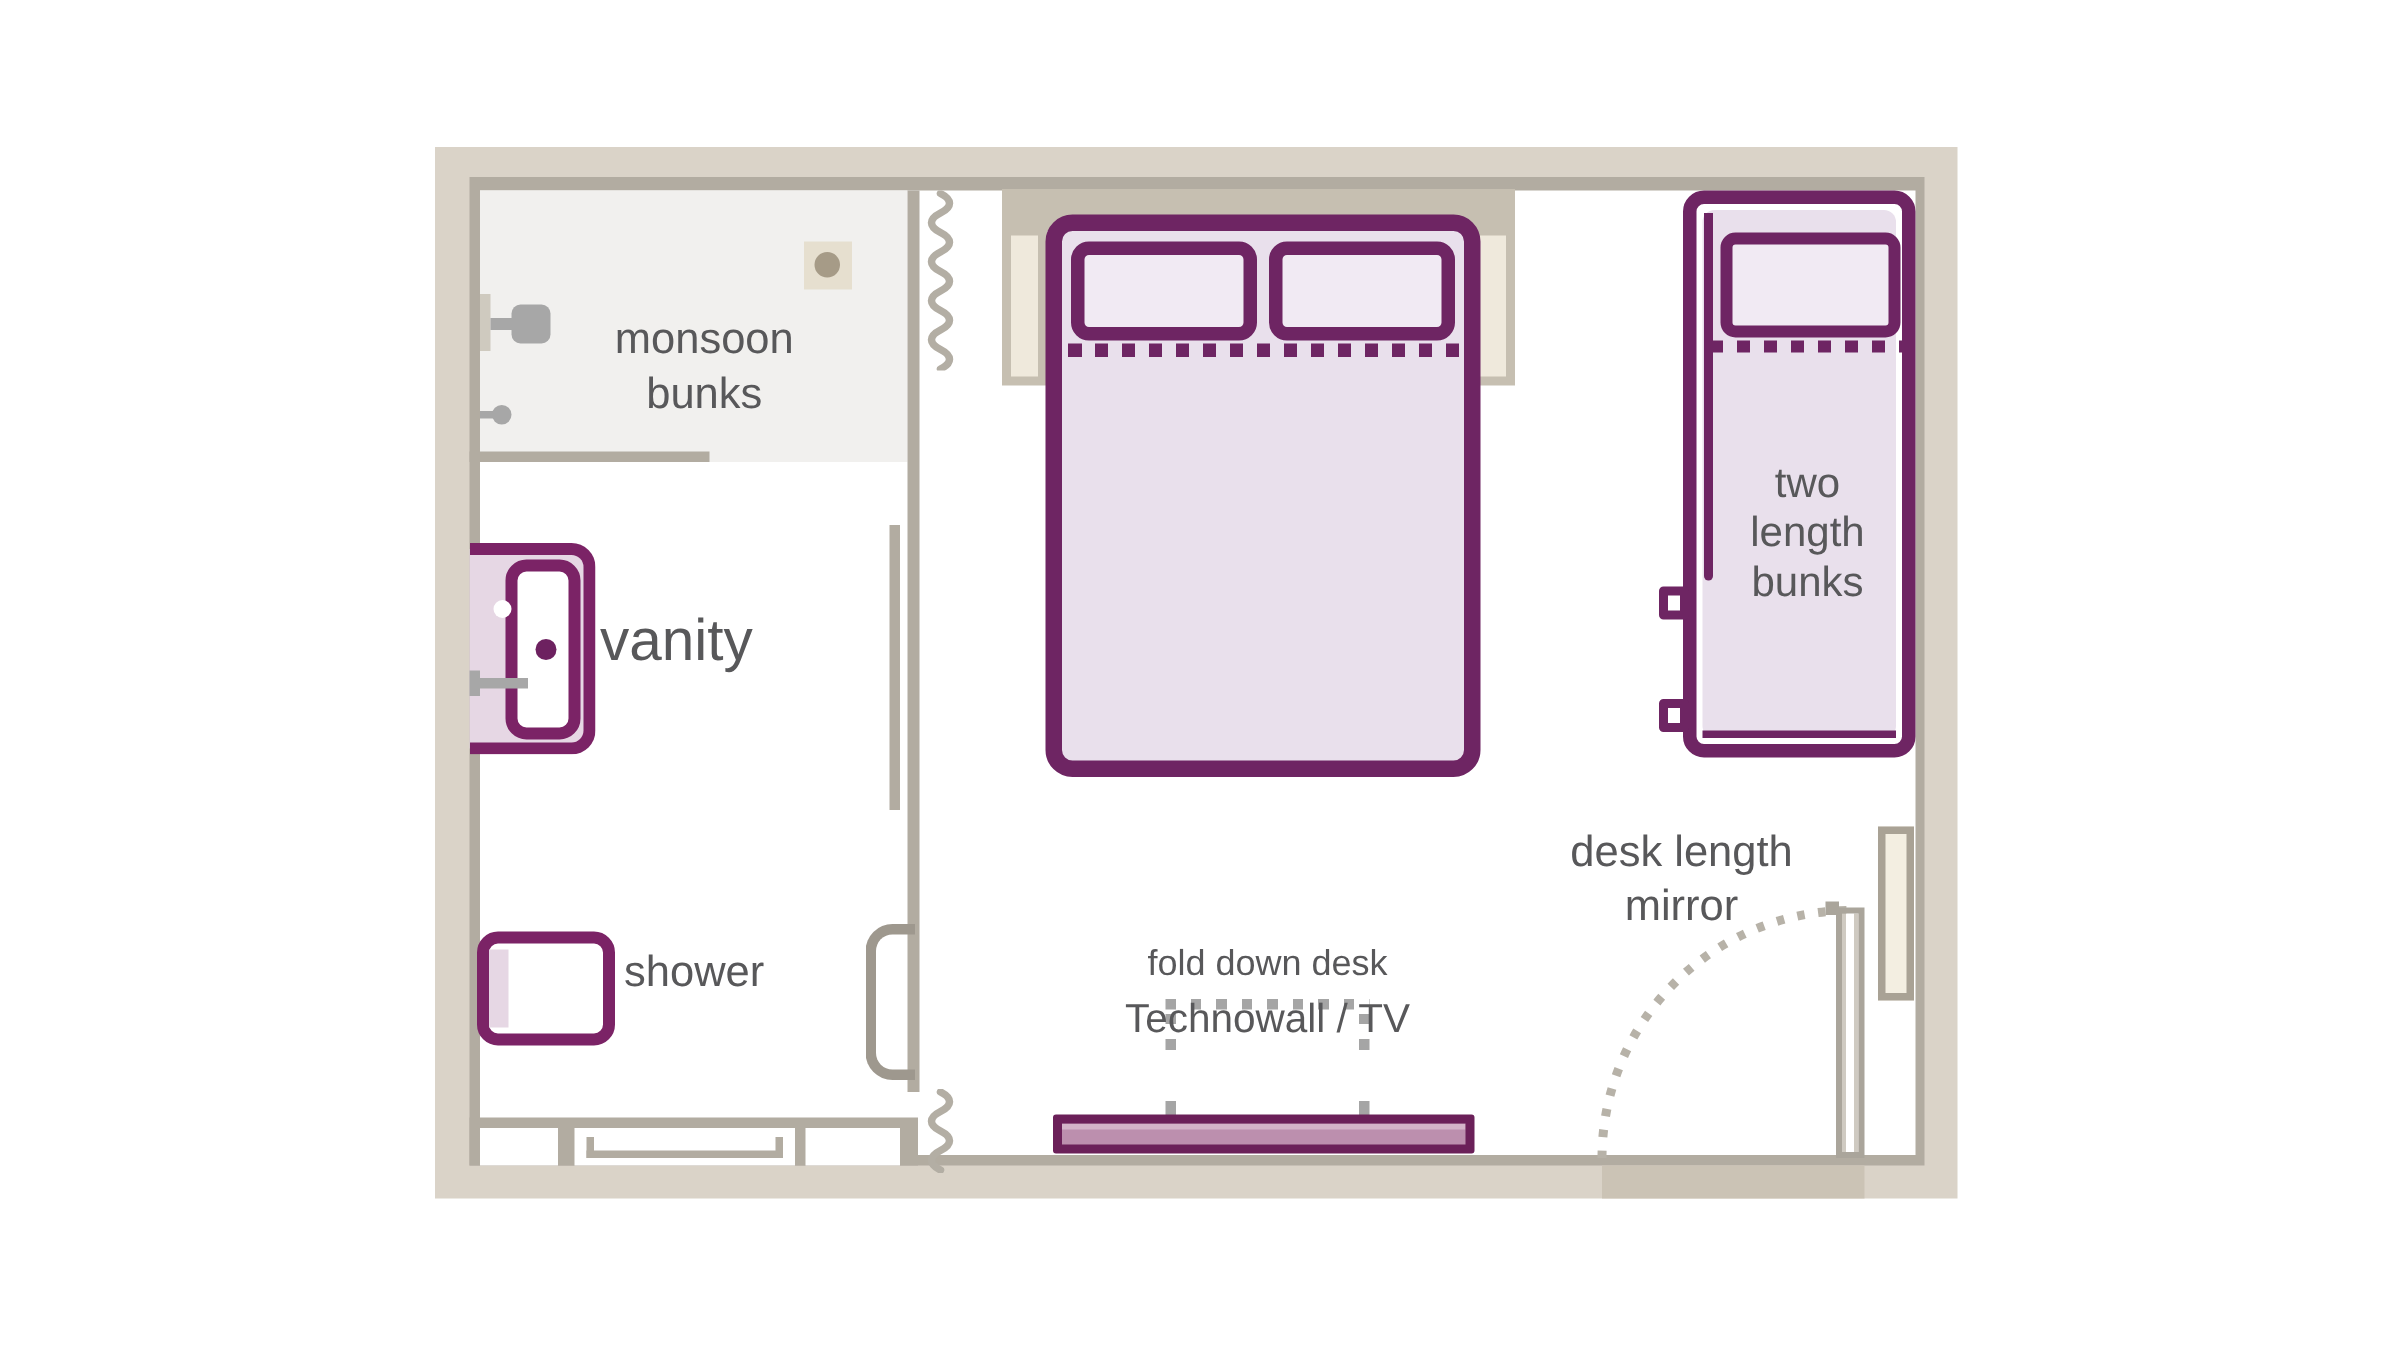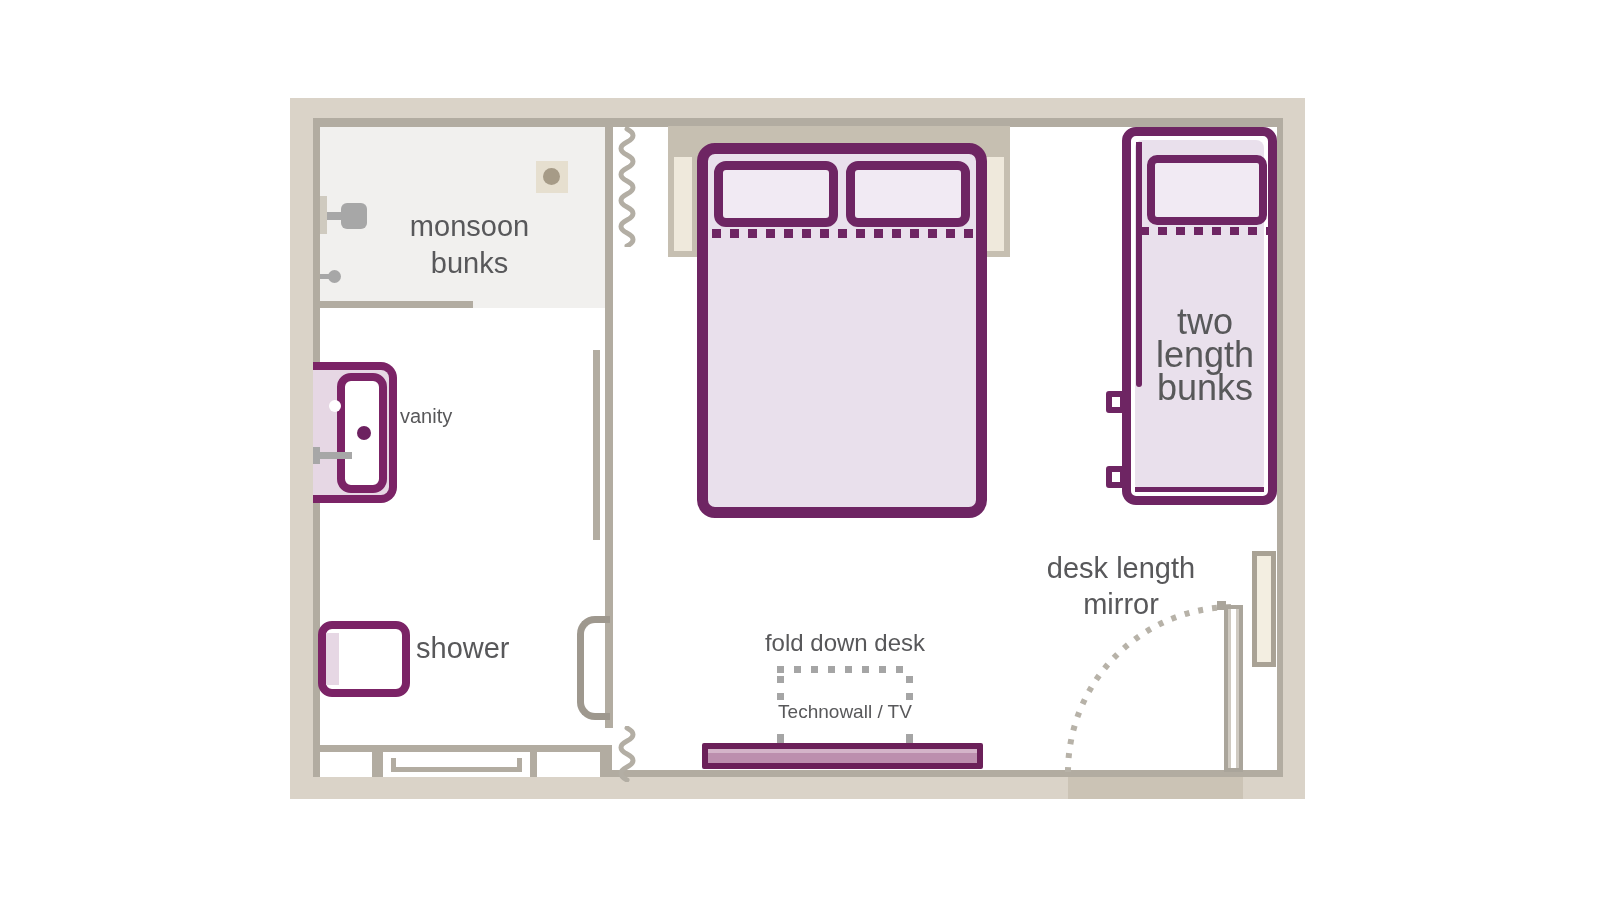--- a/index.html
+++ b/index.html
@@ -87,21 +87,21 @@
     <span>monsoon</span><br>
     <span>bunks</span>
   </div>
 
   <div class="abs vanity-counter" style="left:313px;top:362px;width:84px;height:141px;"></div>
   <div class="abs vanity-basin" style="left:337px;top:373px;width:50px;height:120px;"></div>
   <div class="abs round" style="left:329px;top:400px;width:12px;height:12px;background:#ffffff;"></div>
   <div class="abs round" style="left:357px;top:426px;width:14px;height:14px;background:#6d2160;"></div>
   <div class="abs fixture" style="left:313px;top:447px;width:7px;height:17px;"></div>
   <div class="abs fixture" style="left:320px;top:452px;width:32px;height:7px;"></div>
-  <div class="abs label" style="left:400px;top:404px;font-size:20px;">vanity</div>
+  <div class="abs label" style="left:400px;top:404px;font-size:39px;">vanity</div>
 
   <div class="abs toilet-body" style="left:318px;top:621px;width:92px;height:76px;">
     <div class="toilet-tank"></div>
   </div>
   <div class="abs label" style="left:416px;top:630px;font-size:29px;">shower</div>
 
   <div class="abs grayline" style="left:605px;top:127px;width:8px;height:601px;"></div>
   <div class="abs grayline" style="left:593px;top:350px;width:7px;height:190px;"></div>
   <div class="abs handle" style="left:577px;top:616px;width:33px;height:104px;"></div>
 
@@ -125,38 +125,38 @@
 
   <div class="abs bunk-outer" style="left:1122px;top:127px;width:155px;height:378px;">
     <div class="bunk-fill"></div>
     <div class="bunk-innerline"></div>
     <div class="bunk-footline"></div>
   </div>
   <div class="abs bunk-pillow" style="left:1147px;top:155px;width:120px;height:70px;"></div>
   <div class="abs dotline" style="left:1140px;top:227px;width:132px;height:8px;"></div>
   <div class="abs rung" style="left:1106px;top:391px;width:20px;height:22px;"></div>
   <div class="abs rung" style="left:1106px;top:466px;width:20px;height:22px;"></div>
-  <div class="abs label" style="left:1140px;top:305px;width:130px;font-size:36px;line-height:33px;">
+  <div class="abs label" style="left:1140px;top:305px;width:130px;font-size:28px;line-height:33px;">
     <span>two</span><br>
     <span>length</span><br>
     <span>bunks</span>
   </div>
 
   <div class="abs mirror" style="left:1252px;top:551px;width:24px;height:116px;"></div>
   <div class="abs label" style="left:1005px;top:550px;width:232px;font-size:29px;">desk length mirror</div>
 
   <svg class="abs" style="left:1040px;top:595px;" width="200" height="185" viewBox="0 0 200 185">
     <path d="M28 177 A165 165 0 0 1 193 12" stroke="#b7b2a8" stroke-width="6" fill="none" stroke-dasharray="5 9"></path>
   </svg>
   <div class="abs hinge" style="left:1217px;top:601px;width:9px;height:9px;"></div>
   <div class="abs door-panel" style="left:1224px;top:605px;width:19px;height:167px;"></div>
 
   <div class="abs dash-h" style="left:777px;top:666px;width:136px;height:7px;"></div>
   <div class="abs dash-v" style="left:777px;top:676px;width:7px;height:28px;"></div>
   <div class="abs dash-v" style="left:906px;top:676px;width:7px;height:28px;"></div>
   <div class="abs dot" style="left:777px;top:734px;width:7px;height:10px;"></div>
   <div class="abs dot" style="left:906px;top:734px;width:7px;height:10px;"></div>
   <div class="abs label" style="left:760px;top:628px;width:170px;font-size:24px;">fold down desk</div>
-  <div class="abs label" style="left:730px;top:700px;width:230px;font-size:19px;">Technowall / TV</div>
+  <div class="abs label" style="left:730px;top:663px;width:230px;font-size:27px;">Technowall / TV</div>
 
   <div class="abs technowall" style="left:702px;top:743px;width:281px;height:26px;"></div>
 
 </div>
 
 </body></html>

